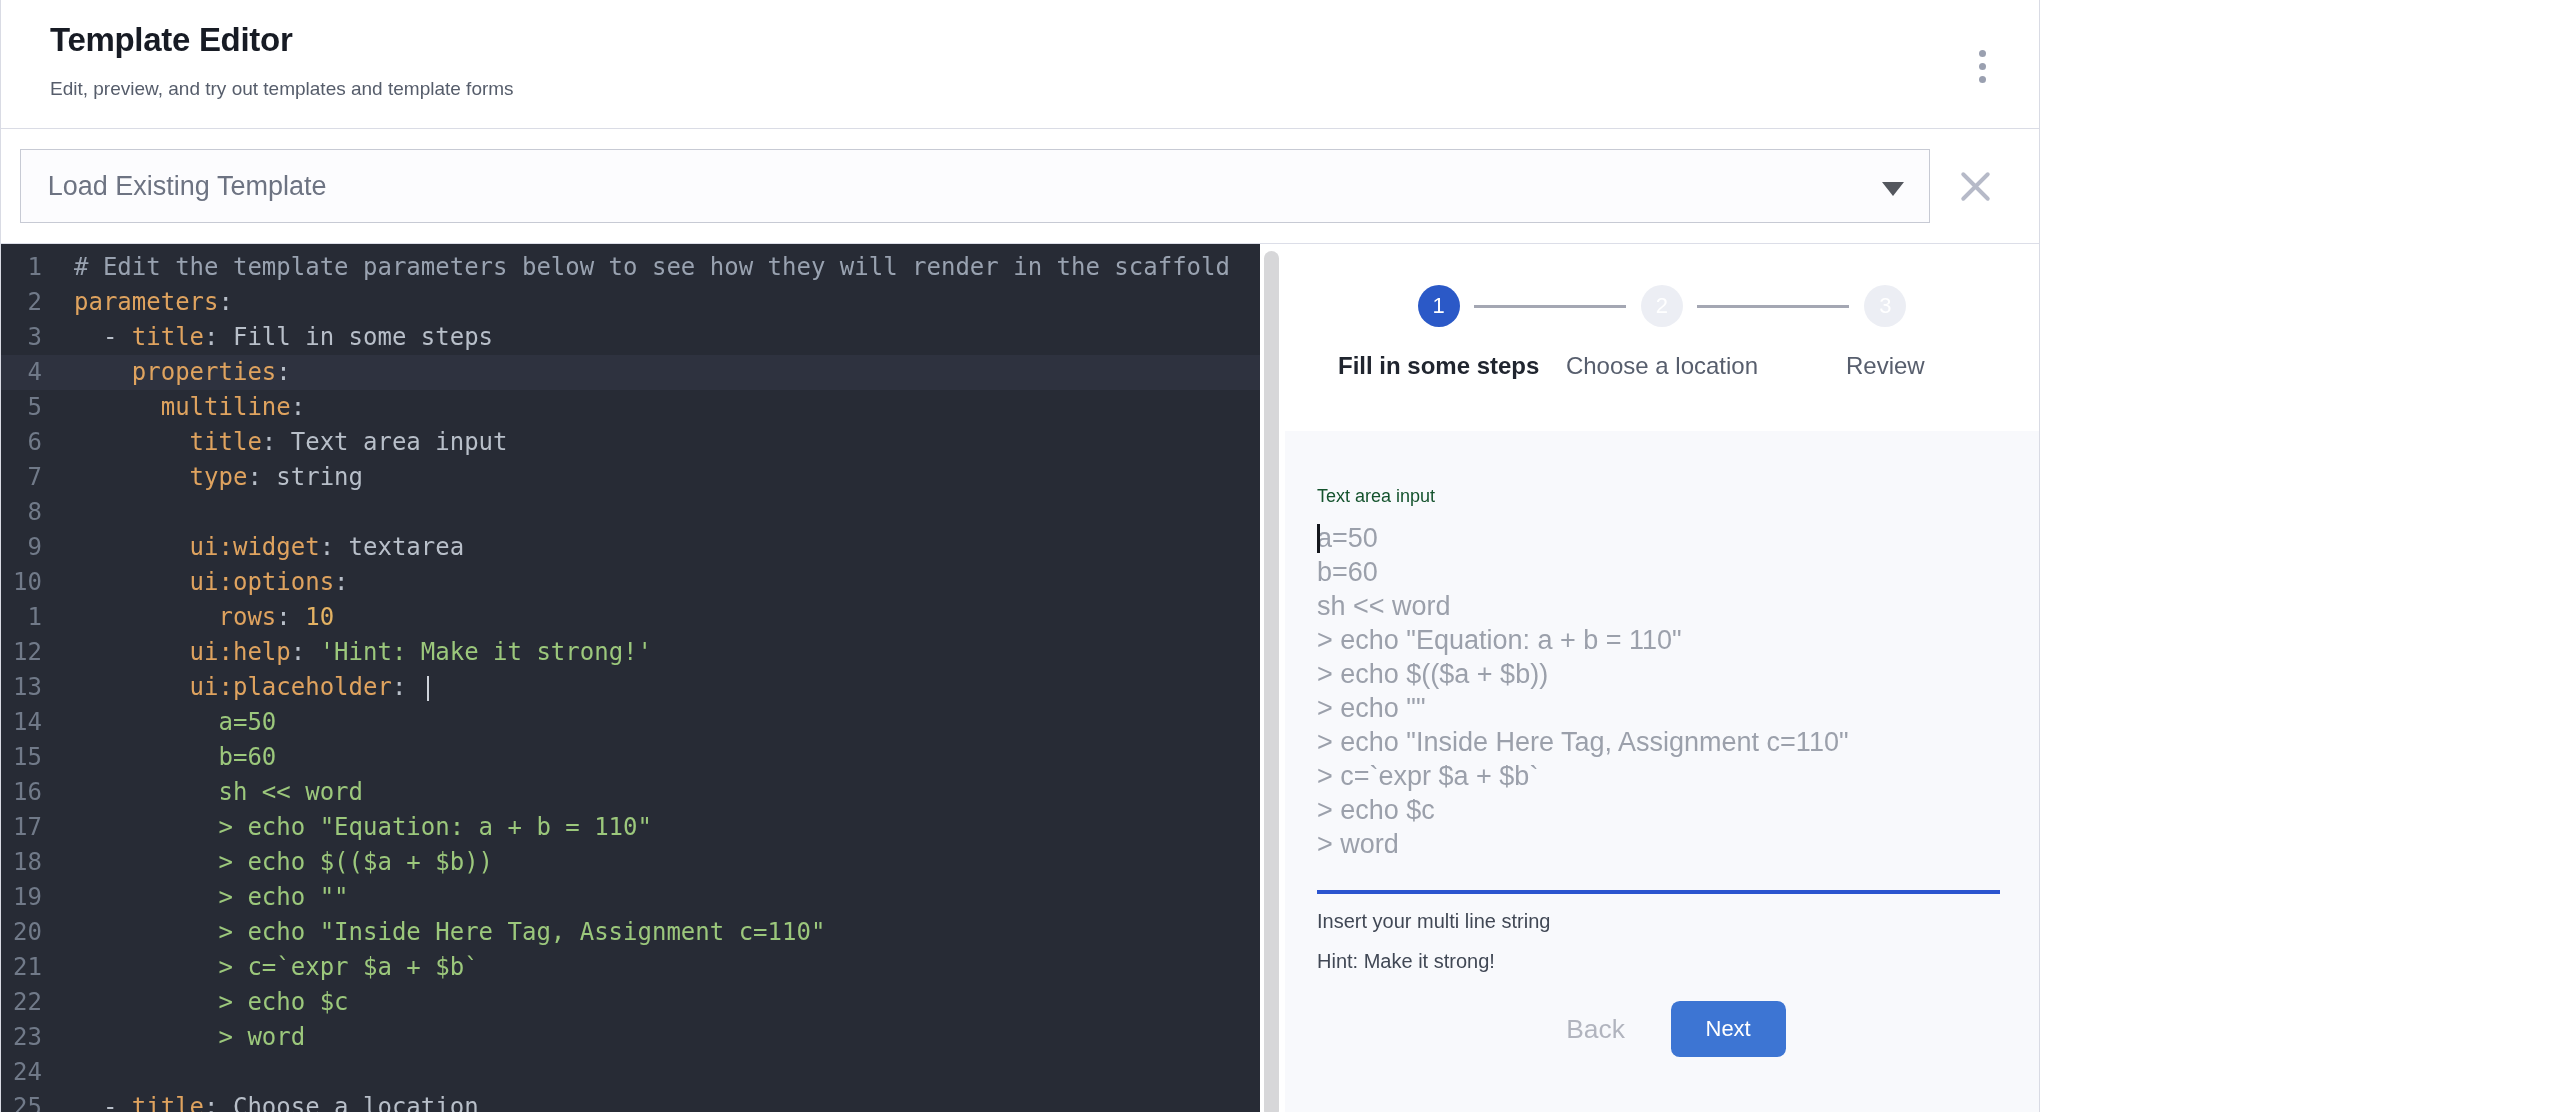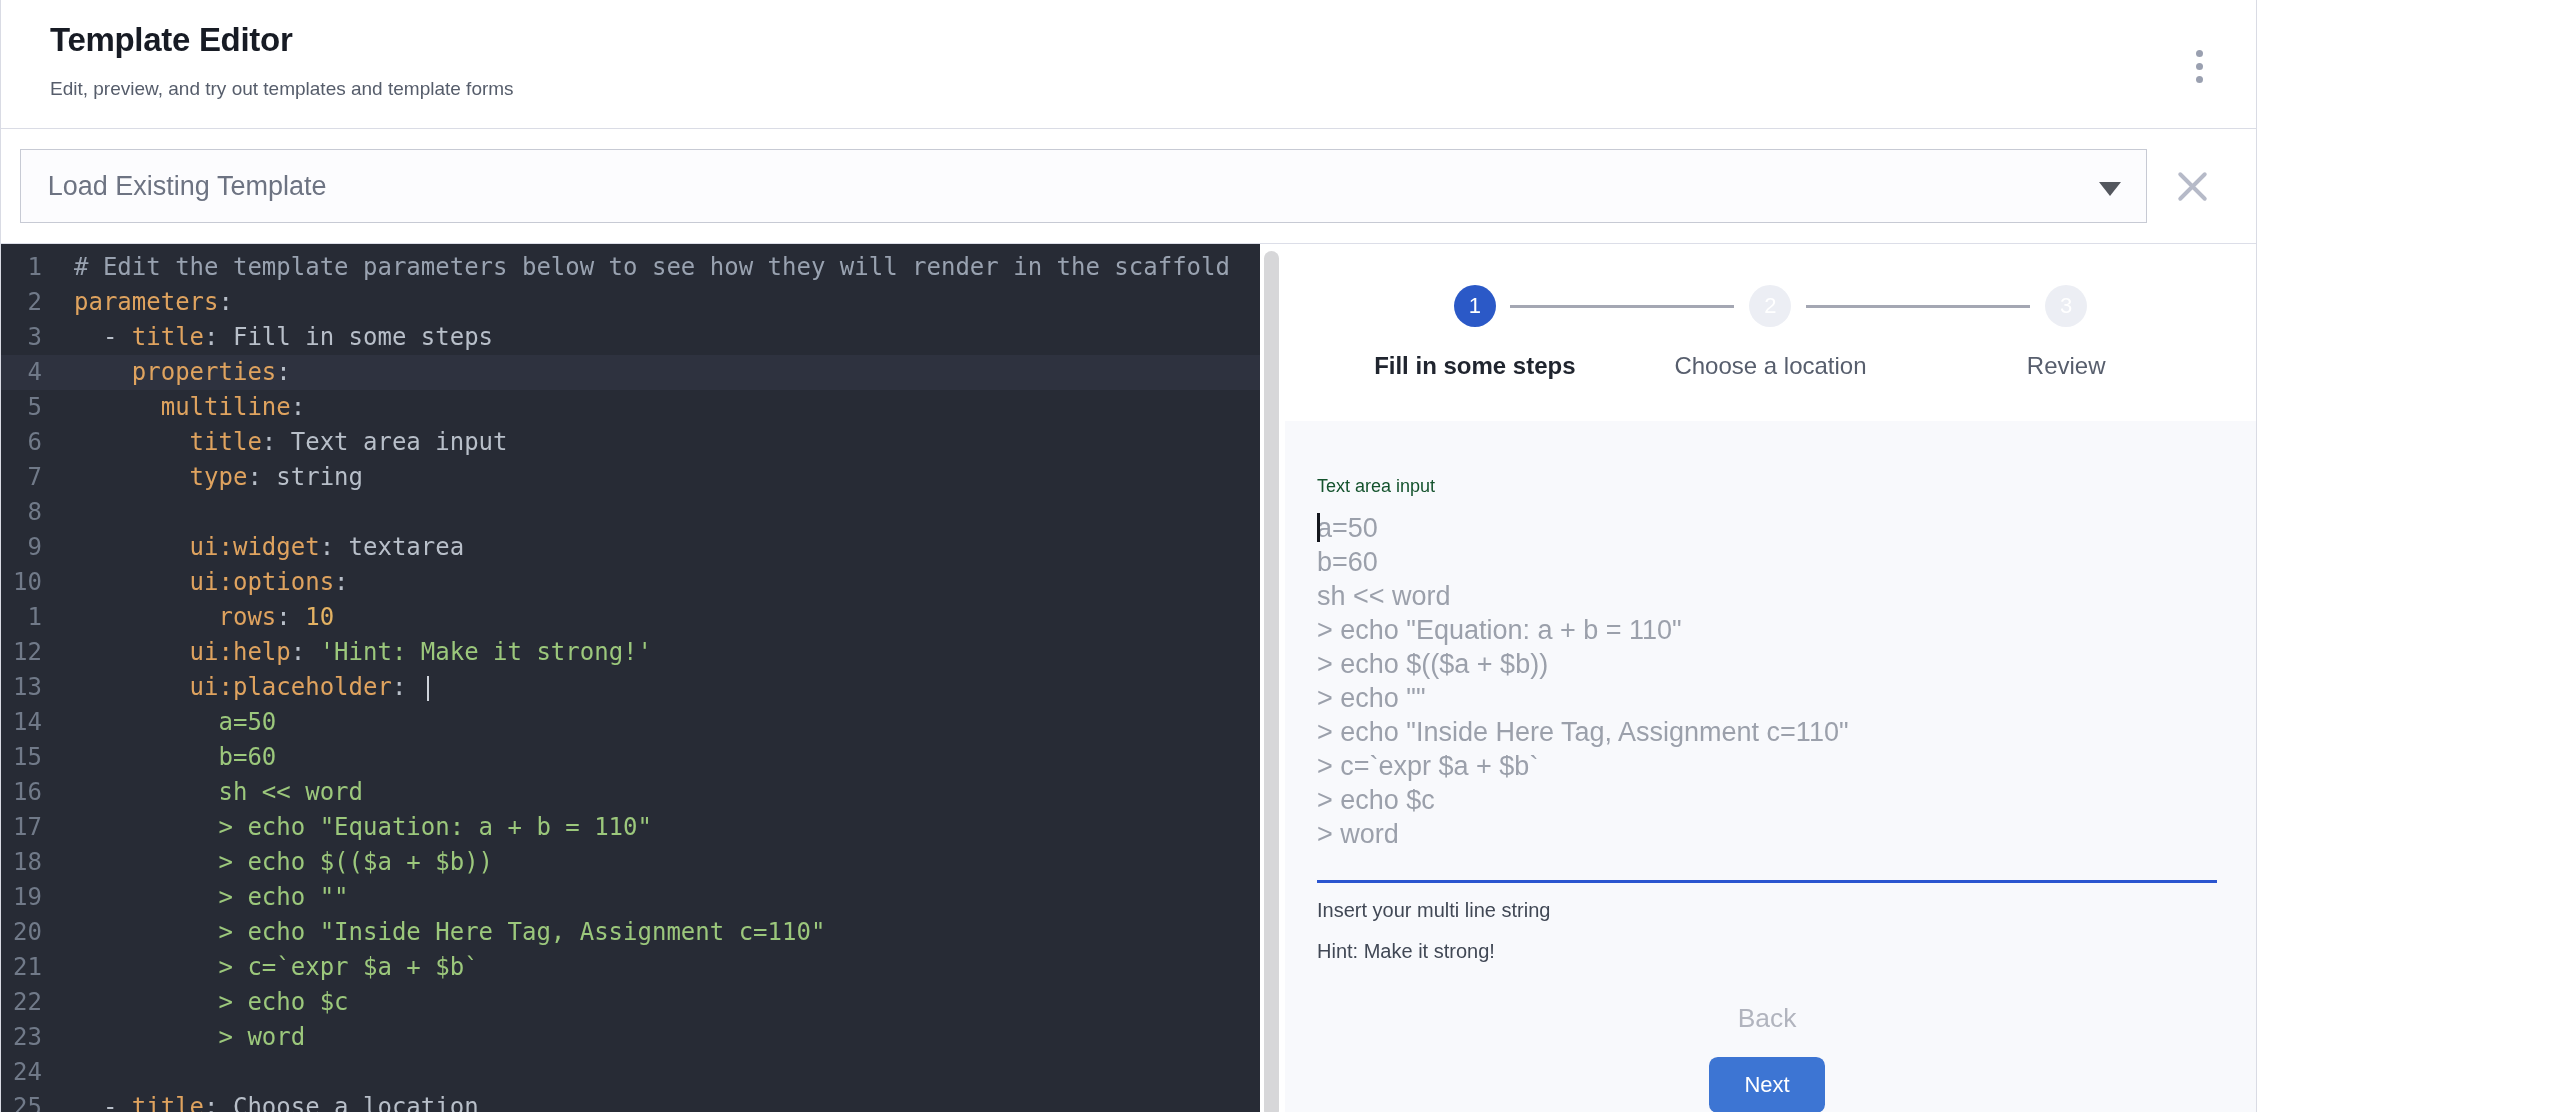--- a/index.html
+++ b/index.html
@@ -1,18 +1,18 @@
 <!DOCTYPE html>
 <html style="font-size:14px"><head>
 <meta charset="utf-8">
 <style>
   * { box-sizing: border-box; margin: 0; padding: 0; }
   html,body { width: 2576px; height: 1113px; background:#fff; overflow:hidden;
               font-family:"Liberation Sans", sans-serif; }
-  .app { position:relative; width:2257px; height:1113px; background:#fff;
+  .app { position:relative; width:2040px; height:1113px; background:#fff;
          border-left:1.8px solid #d9dbe4; border-right:1.8px solid #d9dbe4; overflow:hidden; }
 
   
   .header { height:129px; padding:17.6px 39px 0 49px; border-bottom:1.8px solid #dadce5;
             display:flex; justify-content:space-between; background:#fff; }
   .page-title { font-size:33px; font-weight:700; color:#171b24; letter-spacing:-0.3px; margin-top:3.5px; }
   .page-subtitle { font-size:19px; color:#565d6b; margin-top:19.4px; }
   .kebab { background:none; border:none; cursor:pointer; margin-top:32px; margin-right:14px;
            display:flex; flex-direction:column; gap:6.2px; align-items:center; height:41px; }
   .kebab i { width:7px; height:7px; border-radius:50%; background:#9aa0b0; display:block; }
@@ -70,21 +70,21 @@
   .field-label { display:block; font-size:18px; color:#14532d; }
   .ta-wrap { position:relative; margin-top:14px; }
   .ta { display:block; width:100%; height:346px; background:transparent; border:none; outline:none;
         resize:none; padding:0; font-family:"Liberation Sans", sans-serif;
         font-size:27px; line-height:34px; color:#3a3f4a; }
   .ta::placeholder { color:#9ba0ab; opacity:1; }
   .text-caret { position:absolute; left:0; top:2.6px; width:2.6px; height:29px; background:#14171d; }
   .underline { height:3.5px; background:#2b55cf; margin-top:23px; }
   .helper { margin-top:16px; font-size:20px; color:#414855; }
   .helper.hint { margin-top:17.6px; }
-  .actions { display:flex; justify-content:center; align-items:center; margin-top:28px; gap:10.6px;flex-direction:column; }
+  .actions { display:flex; justify-content:center; align-items:center; margin-top:28px; gap:10.6px; }
   .back-btn { background:none; border:none; font-size:26.4px; color:#b1b4be; padding:12.3px 35px; }
   .next-btn { background:#3d75d3; border:none; border-radius:8.8px; color:#fff; font-size:22px;
               padding:15px 35px; cursor:pointer; }
 </style>
 </head>
 <body>
 
 <div class="app">
 
   <div class="header">

